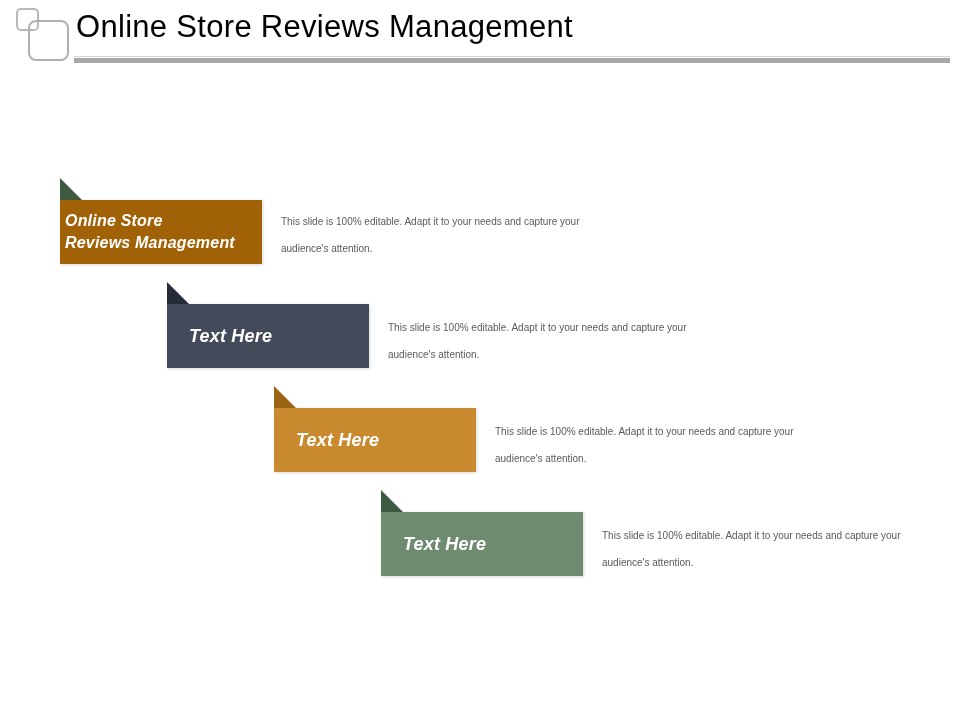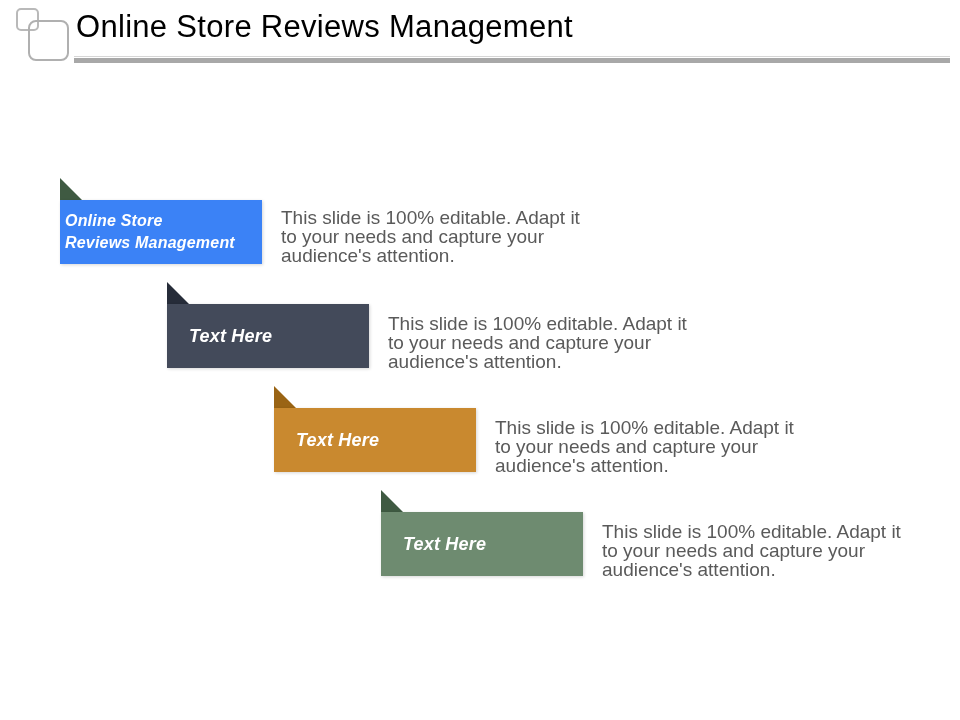--- a/index.html
+++ b/index.html
@@ -156,22 +156,22 @@
     right: 0px;
     font-size: 16px;
   }
 
   
   .row-body {
     position: absolute;
     top: 32px;
     width: 320px;
     color: #5a5a5a;
-    font-size: 19px;
-    line-height: 19px;
+    font-size: 10px;
+    line-height: 27px;
   }
 
   
   #row-1 { left: 60px;  top: 178px; }
   #row-2 { left: 167px; top: 282px; }
   #row-3 { left: 274px; top: 386px; }
   #row-4 { left: 381px; top: 490px; }
 
   #row-1 .row-body { left: 221px; top: 30px; }
   #row-2 .row-body { left: 221px; top: 32px; }
@@ -197,21 +197,21 @@
       <div class="rule-thick" style="background: rgb(168, 168, 168);"></div>
     </div>
 
   </div>
 
   <div id="rows">
 
     <div class="row" id="row-1">
       <div class="banner wide-label">
         <div class="fold" style="background: rgb(63, 90, 66);"></div>
-        <div class="box" style="background-color: #3b82f6;">
+        <div class="box" style="background-color: #a16207;">
           <div class="box-label">Online Store
 Reviews Management</div>
         </div>
       </div>
       <div class="row-body" style="color: rgb(90, 90, 90);">This slide is 100% editable. Adapt it to your needs and capture your audience's attention.</div>
     </div>
 
     <div class="row" id="row-2">
       <div class="banner">
         <div class="fold" style="background: rgb(38, 44, 57);"></div>

